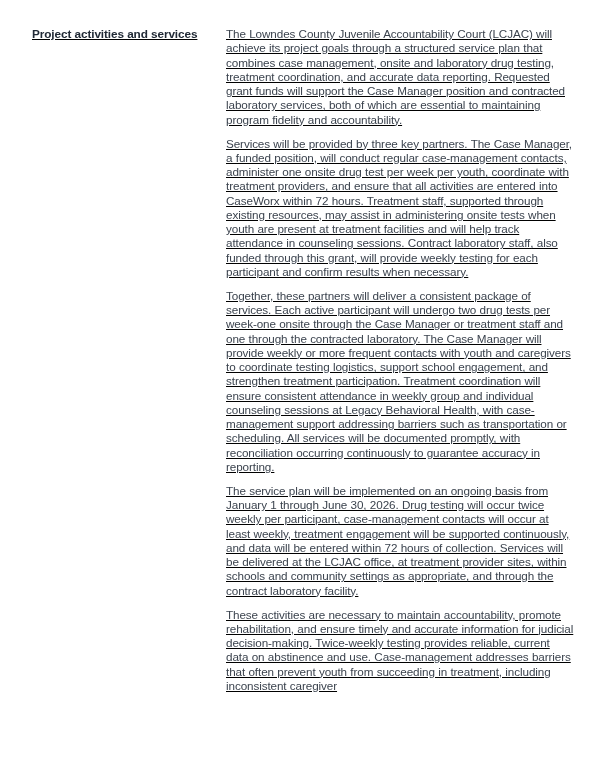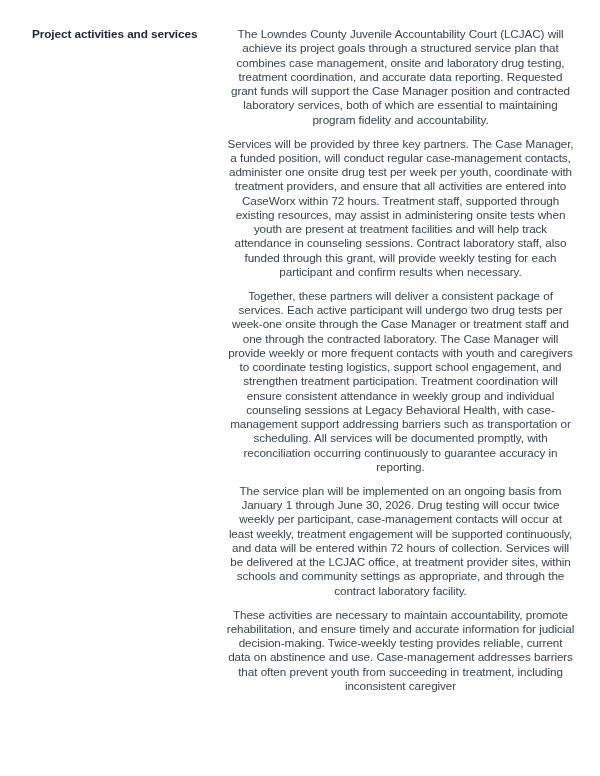--- a/index.html
+++ b/index.html
@@ -13,20 +13,21 @@
     width: 600px;
     height: 776px;
     background: #ffffff;
     overflow: hidden;
     font-family: "Liberation Sans", "DejaVu Sans", sans-serif;
   }
   .section-row {
     display: flex;
     align-items: flex-start;
     padding: 27px 27px 0 32px;
+    text-decoration: underline;
   }
   .section-label {
     flex: 0 0 194px;
     width: 194px;
     padding-right: 14px;
     font-size: 11.8px;
     font-weight: bold;
     line-height: 14.25px;
     letter-spacing: -0.1px;
     color: #212a36;
@@ -34,21 +35,21 @@
   .section-content {
     flex: 0 0 349px;
     width: 349px;
     font-size: 11.7px;
     line-height: 14.25px;
     letter-spacing: -0.1px;
     color: #3b434e;
   }
   .section-content p {
     margin: 0 0 9.75px 0;
-    text-align: center;
+    text-align: left;
     word-spacing: 0.2px;
   }
   .section-content p:last-child {
     margin-bottom: 12px;
   }
 </style>
 </head>
 <body>
 
 <div class="page">

